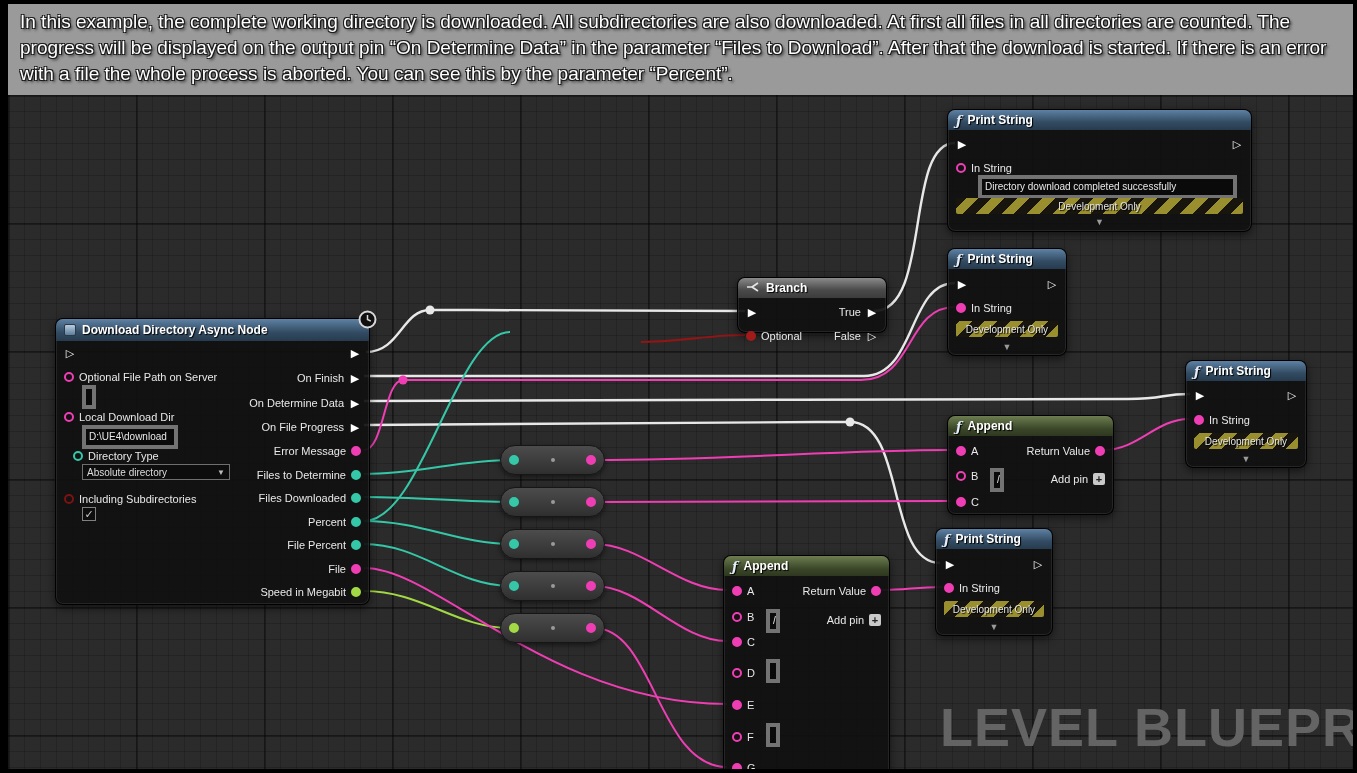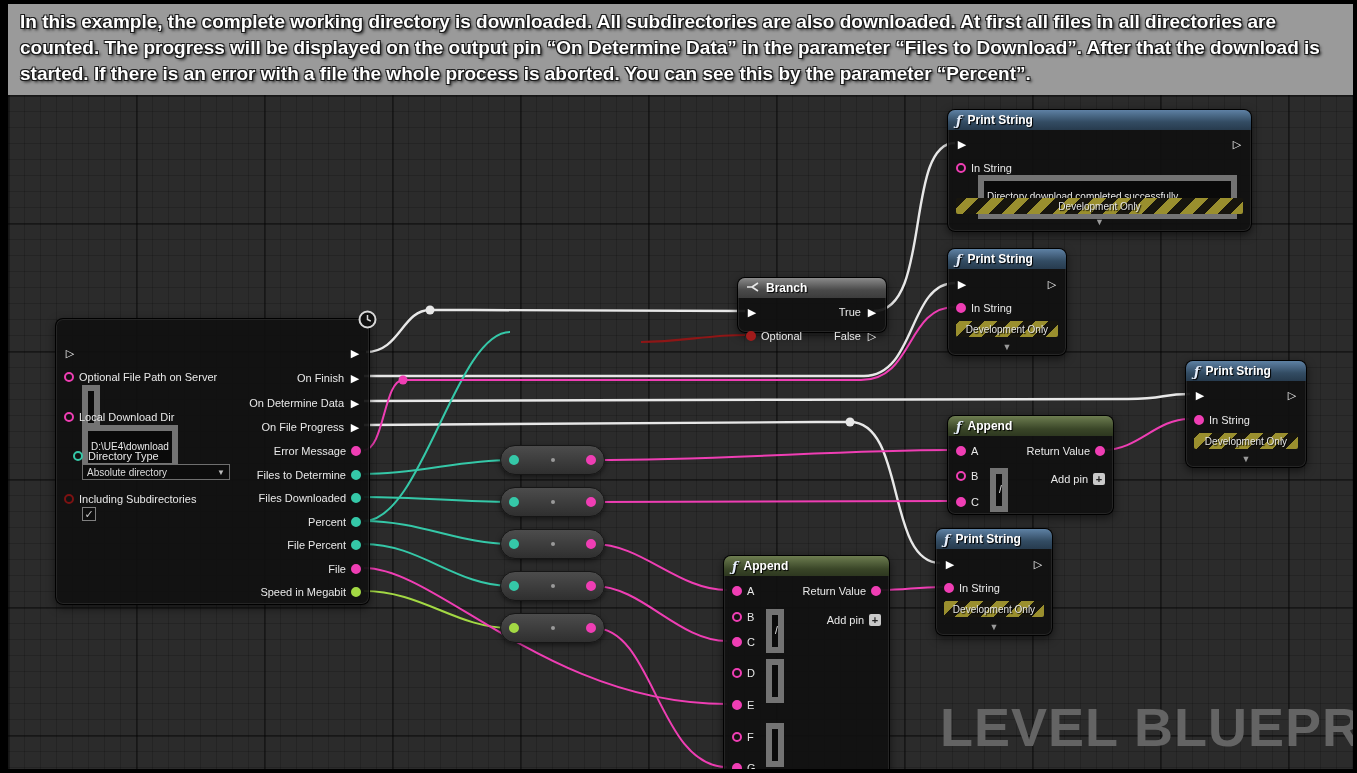--- a/index.html
+++ b/index.html
@@ -1,20 +1,20 @@
 <!DOCTYPE html>
 <html><head>
 <meta charset="utf-8">
 <style>
   *{margin:0;padding:0;box-sizing:border-box}
   html,body{width:1357px;height:773px;overflow:hidden}
   body{background:#000;position:relative;font-family:"Liberation Sans",sans-serif}
 
   .banner{position:absolute;left:8px;top:4px;width:1345px;height:91px;background:#9a9a9a;
-    color:#fff;font-weight:bold;font-size:19px;line-height:26px;padding:5px 12px;
+    color:#fff;font-weight:normal;font-size:19px;line-height:26px;padding:5px 12px;
     text-shadow:1px 1px 0 #1c1c1c,-1px 1px 0 #1c1c1c,1px -1px 0 #1c1c1c,-1px -1px 0 #1c1c1c,2px 2px 3px rgba(0,0,0,.85);
     overflow:hidden}
 
   .graph{position:absolute;left:8px;top:95px;width:1345px;height:674px;overflow:hidden;
     background-color:#2b2b2b;
     background-image:
       linear-gradient(rgba(0,0,0,.35) 2px, transparent 2px),
       linear-gradient(90deg, rgba(0,0,0,.35) 2px, transparent 2px),
       linear-gradient(rgba(0,0,0,.16) 1px, transparent 1px),
       linear-gradient(90deg, rgba(0,0,0,.16) 1px, transparent 1px);
@@ -38,22 +38,22 @@
   .prow{position:absolute;display:flex;align-items:center;gap:5px;font-size:11px;color:#e8e8e8;height:14px;white-space:nowrap}
   .cpin{width:10px;height:10px;border-radius:50%;flex:none;display:inline-block;border:2px solid transparent}
   .c-str{background:#ef3eb4;border-color:#ef3eb4}
   .c-int{background:#35c8a8;border-color:#35c8a8}
   .c-flt{background:#a3d944;border-color:#a3d944}
   .c-bool{background:#a11b1b;border-color:#a11b1b}
   .c-boold{background:#7c1212;border-color:#7c1212}
   .hollow{background:transparent!important}
   .epin{font-size:11px;color:#fff;width:12px;text-align:center;flex:none;line-height:12px}
 
-  .tf{position:absolute;background:#0a0a0a;border:6px solid #737373;color:#e8e8e8;font-size:10px;
-    line-height:12px;padding:16px 3px;white-space:nowrap;overflow:hidden;display:flex;align-items:center}
+  .tf{position:absolute;background:#0a0a0a;border:4px solid #737373;color:#e8e8e8;font-size:10px;
+    line-height:12px;padding:8px 3px;white-space:nowrap;overflow:hidden;display:flex;align-items:center}
   .dd{position:absolute;background:#0d0d0d;border:1px solid #6f6f6f;color:#ddd;font-size:10px;
     display:flex;align-items:center;justify-content:space-between;padding:0 4px}
   .cb{position:absolute;width:14px;height:14px;background:#0d0d0d;border:1px solid #808080;color:#c8c8c8;
     font-size:11px;line-height:12px;text-align:center}
   .devband{position:absolute;left:8px;right:8px;height:16px;border-radius:2px;
     background:repeating-linear-gradient(-45deg,#9a8f2e 0 9px,#17150e 9px 18px);
     display:flex;align-items:center;justify-content:center;font-size:10px;color:#e4e4e4;
     text-shadow:1px 1px 1px #000}
   .carrow{position:absolute;left:0;right:0;text-align:center;color:#9a9a9a;font-size:9px;line-height:10px}
   .ficon{font-style:italic;font-family:"DejaVu Serif",serif;font-weight:bold;color:#e6eefb;font-size:13px;line-height:13px}
@@ -104,20 +104,24 @@
     <path class="wstr" d="M586,491 C634,491 670,546 719,546"></path>
     <path class="wstr" d="M586,533 C646,533 650,672 719,672"></path>
     <path class="wstr" d="M1096,355 C1130,355 1148,324 1181,324"></path>
     <path class="wstr" d="M872,495 C900,495 906,492 935,492"></path>
     <circle cx="422" cy="215" r="4.5" fill="#e8e8e8"></circle>
     <circle cx="842" cy="327" r="4.5" fill="#e8e8e8"></circle>
     <circle cx="395" cy="285" r="4.5" fill="#ef3eb4"></circle>
   </svg>
 
   <div class="node" style="left:47px;top:223px;width:315px;height:287px">
+    <div class="nhdr hdr-blue">
+      <span class="boxicon"></span>
+      <span>Download Directory Async Node</span>
+    </div>
     <span class="clock">
       <svg width="19" height="19" viewBox="0 0 19 19">
           <circle cx="9.5" cy="9.5" r="8" fill="#101010" stroke="#d8d8d8" stroke-width="2"></circle>
           <path d="M9.5 5 V9.5 L12.8 11.2" stroke="#d8d8d8" stroke-width="1.5" fill="none"></path>
         </svg>
     </span>
     <span class="epin" style="position:absolute;left:8px;top:28px">▷</span>
     <span class="epin" style="position:absolute;right:8px;top:28px">▶</span>
 
     <div class="prow" style="left:8px;top:51px">

